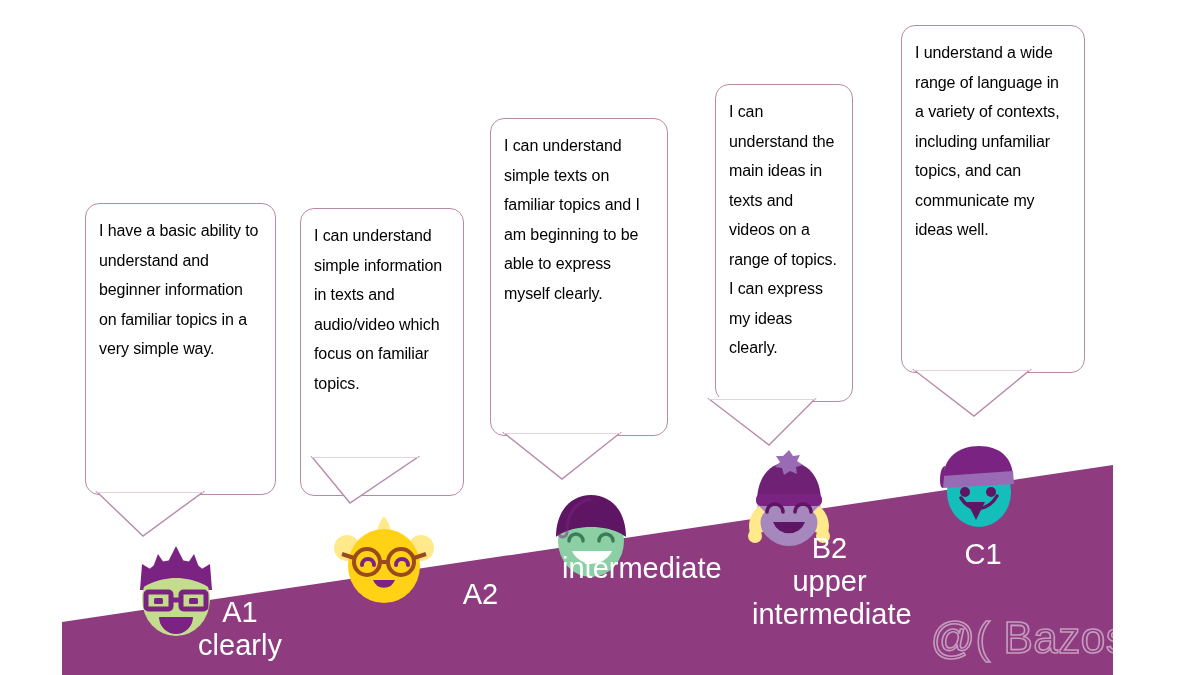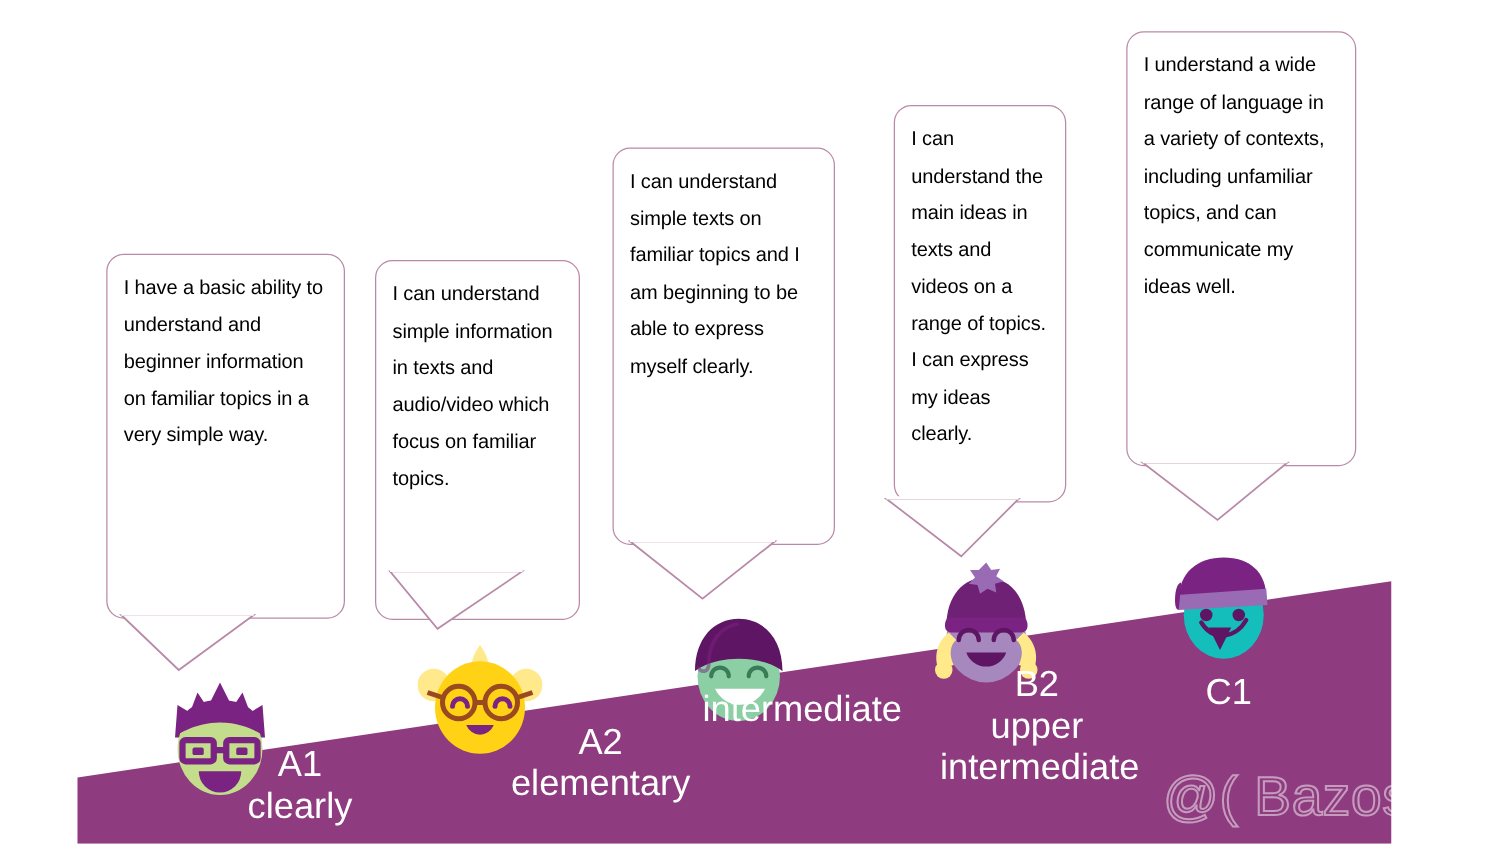--- a/index.html
+++ b/index.html
@@ -188,21 +188,20 @@
     <path d="M38,62 L56,62 L47,80 Z" fill="#5e1563"></path>
   </svg>
 
   <div class="lvl" style="left:175px;top:596px;width:130px;">
     <span class="code">A1</span>
     <span class="name">clearly</span>
   </div>
 
   <div class="lvl" style="left:372px;top:578px;width:145px;margin-left:36px;">
     <span class="code">A2</span>
-    <span class="name">elementary</span>
   </div>
 
   <div class="lvl" style="left:562px;top:552px;width:155px;">
     <span class="name">intermediate</span>
   </div>
 
   <div class="lvl" style="left:752px;top:532px;width:155px;">
     <span class="code">B2</span>
     <span class="name">upper</span>
     <span class="name">intermediate</span>

